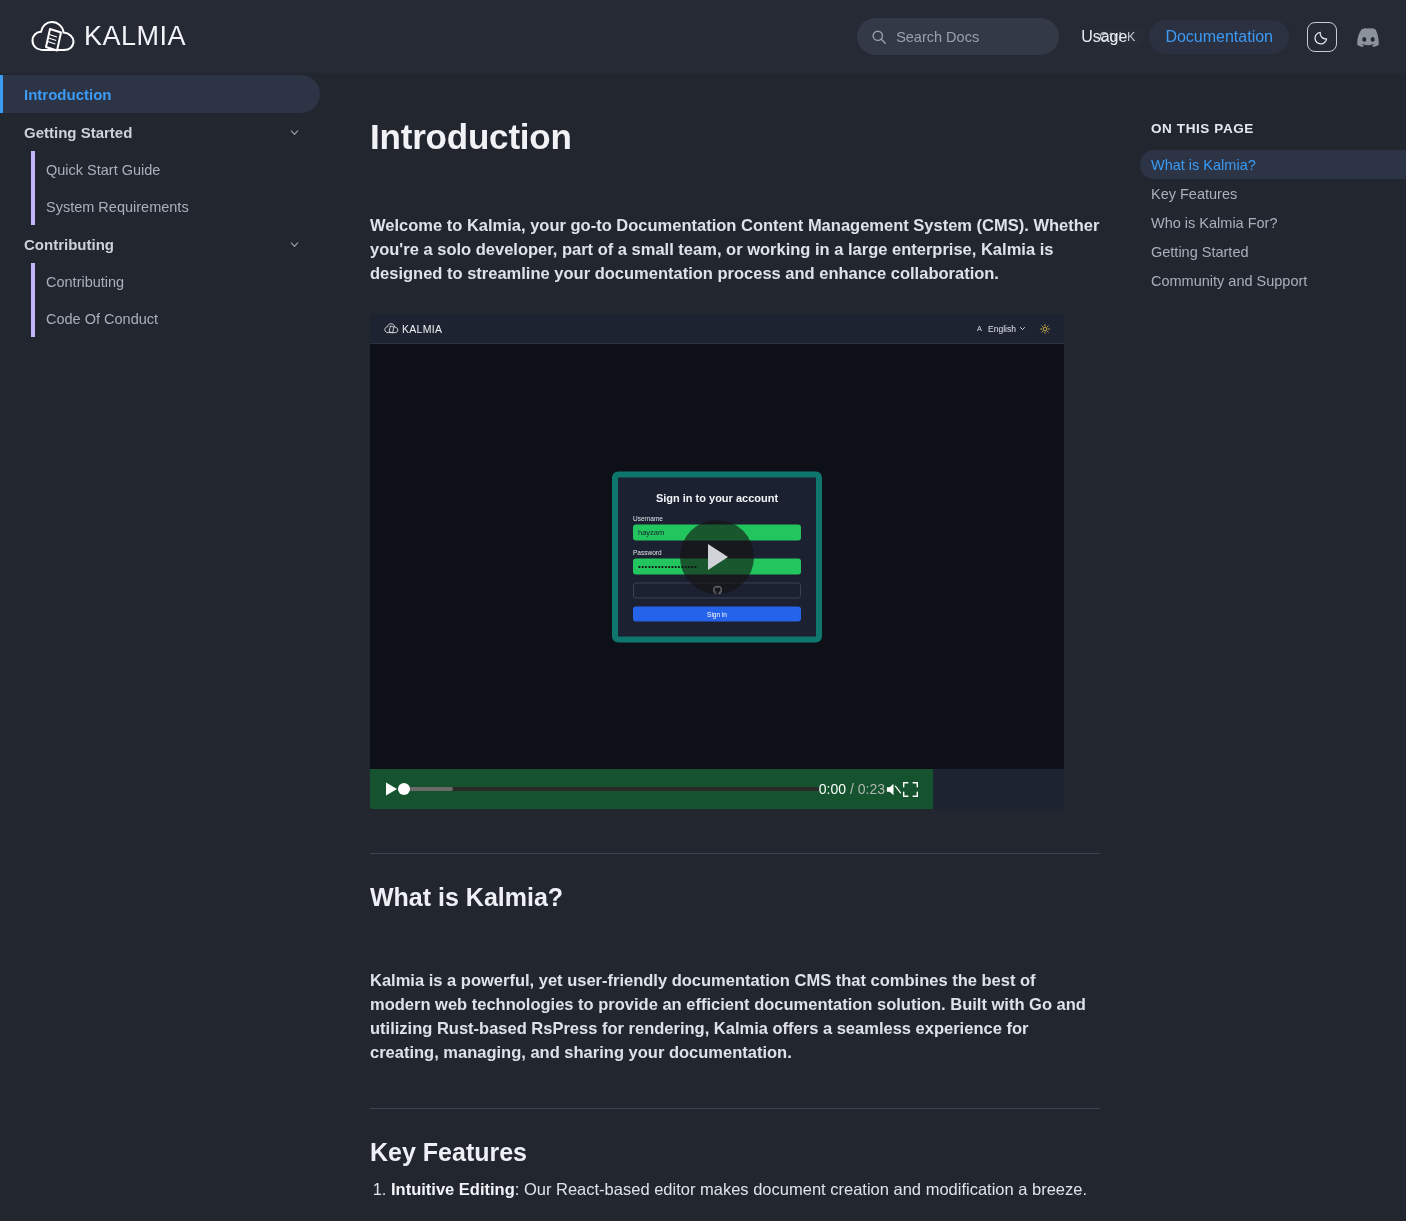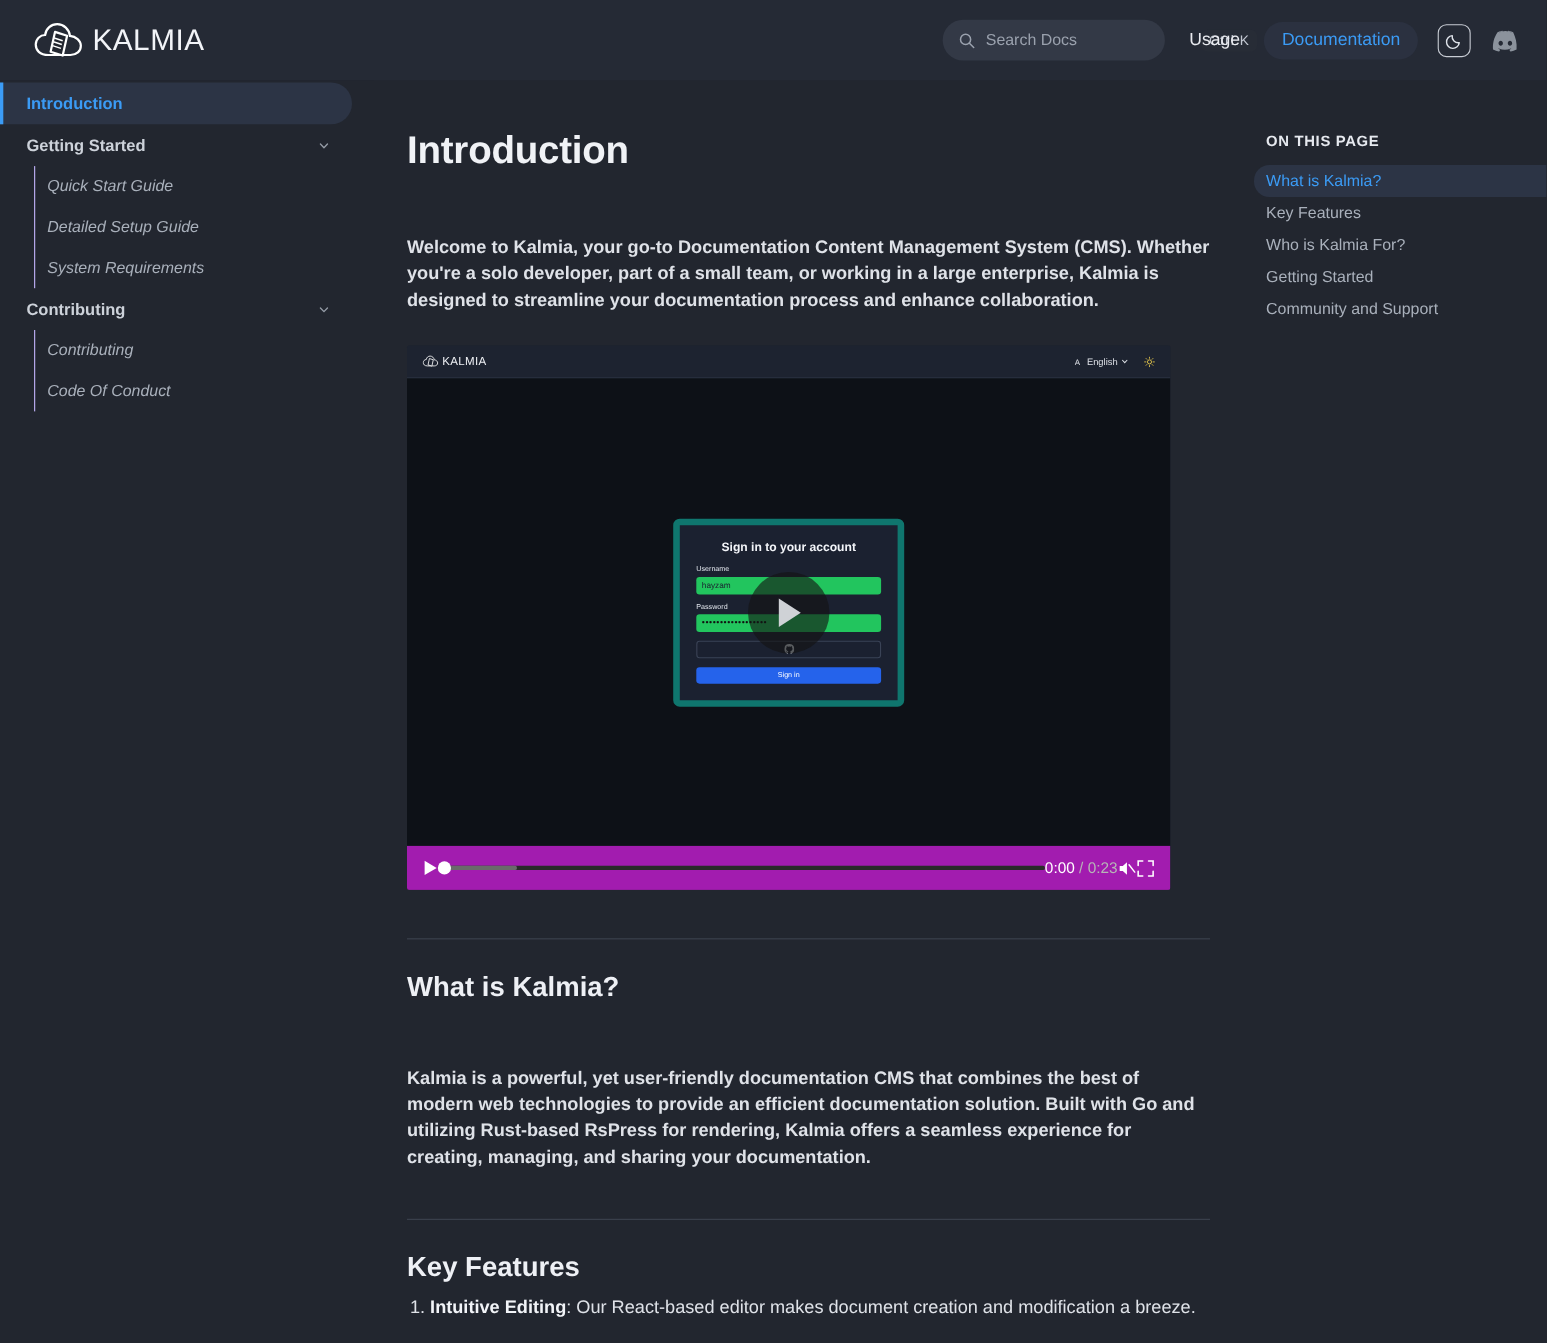--- a/index.html
+++ b/index.html
@@ -70,21 +70,21 @@
   }
   .side-item.active { background: #2c3445; }
   .side-item.active::before {
     content: ""; position: absolute; left: 0; top: 0; bottom: 0;
     width: 3px; background: #3b9bf5;
   }
   .side-label { font-size: 15px; color: #cdd2da; font-weight: bold; }
   .side-item.active .side-label { color: #3b9bf5; }
   .chev { width: 11px; height: 11px; flex: none; opacity: .85; }
   .sub-group {
-    margin-left: 31px; border-left: 1px solid #c4b5fd; padding-left: 0; font-style: italic;
+    margin-left: 31px; border-left: 4px solid #c4b5fd; padding-left: 0;
   }
   .sub-item {
     display: flex; align-items: center; height: 37px;
     padding-left: 11px; cursor: pointer;
   }
   .sub-item span { font-size: 14.5px; color: #a9b0bb; }
 
   
   .main {
     position: absolute; top: 73px; left: 340px; width: 800px; height: 1148px;
@@ -148,22 +148,22 @@
     font-size: 6.5px; color: #fff; cursor: pointer;
   }
   .play-overlay {
     position: absolute; left: 50%; top: 50%; transform: translate(-50%,-50%);
     width: 74px; height: 74px; border-radius: 50%;
     background: rgba(20,20,20,0.62);
     display: flex; align-items: center; justify-content: center;
     cursor: pointer;
   }
   .v-controls {
-    position: absolute; left: 0; bottom: 0; width: 694px; height: 40px;
-    background: #a21caf; display: flex; align-items: center;
+    position: absolute; left: 0; bottom: 0; width: 563px; height: 40px;
+    background: #14532d; display: flex; align-items: center;
     padding: 0 14px; 
   }
   .ctl-play { width: 14px; height: 16px; cursor: pointer; flex: none; }
   .track {
     flex: 1; height: 4px; background: #2a2a2a; border-radius: 2px;
     position: relative; cursor: pointer;
   }
   .track .buffered {
     position: absolute; left: 0; top: 0; height: 4px; width: 13%;
     background: #6a6a6a; border-radius: 2px;
@@ -245,23 +245,20 @@
   <div class="side-item">
     <span class="side-label">Getting Started</span>
     <svg class="chev" viewBox="0 0 12 12">
       <polyline points="2.5,4.3 6,8 9.5,4.3" fill="none" stroke="#a9b0bb" stroke-width="1.3" stroke-linecap="round" stroke-linejoin="round"></polyline>
     </svg>
   </div>
 
   <div class="sub-group">
     <div class="sub-item">
       <span>Quick Start Guide</span>
-    </div>
-    <div class="sub-item">
-      <span>Detailed Setup Guide</span>
     </div>
     <div class="sub-item">
       <span>System Requirements</span>
     </div>
   </div>
 
 
   <div class="side-item">
     <span class="side-label">Contributing</span>
     <svg class="chev" viewBox="0 0 12 12">

